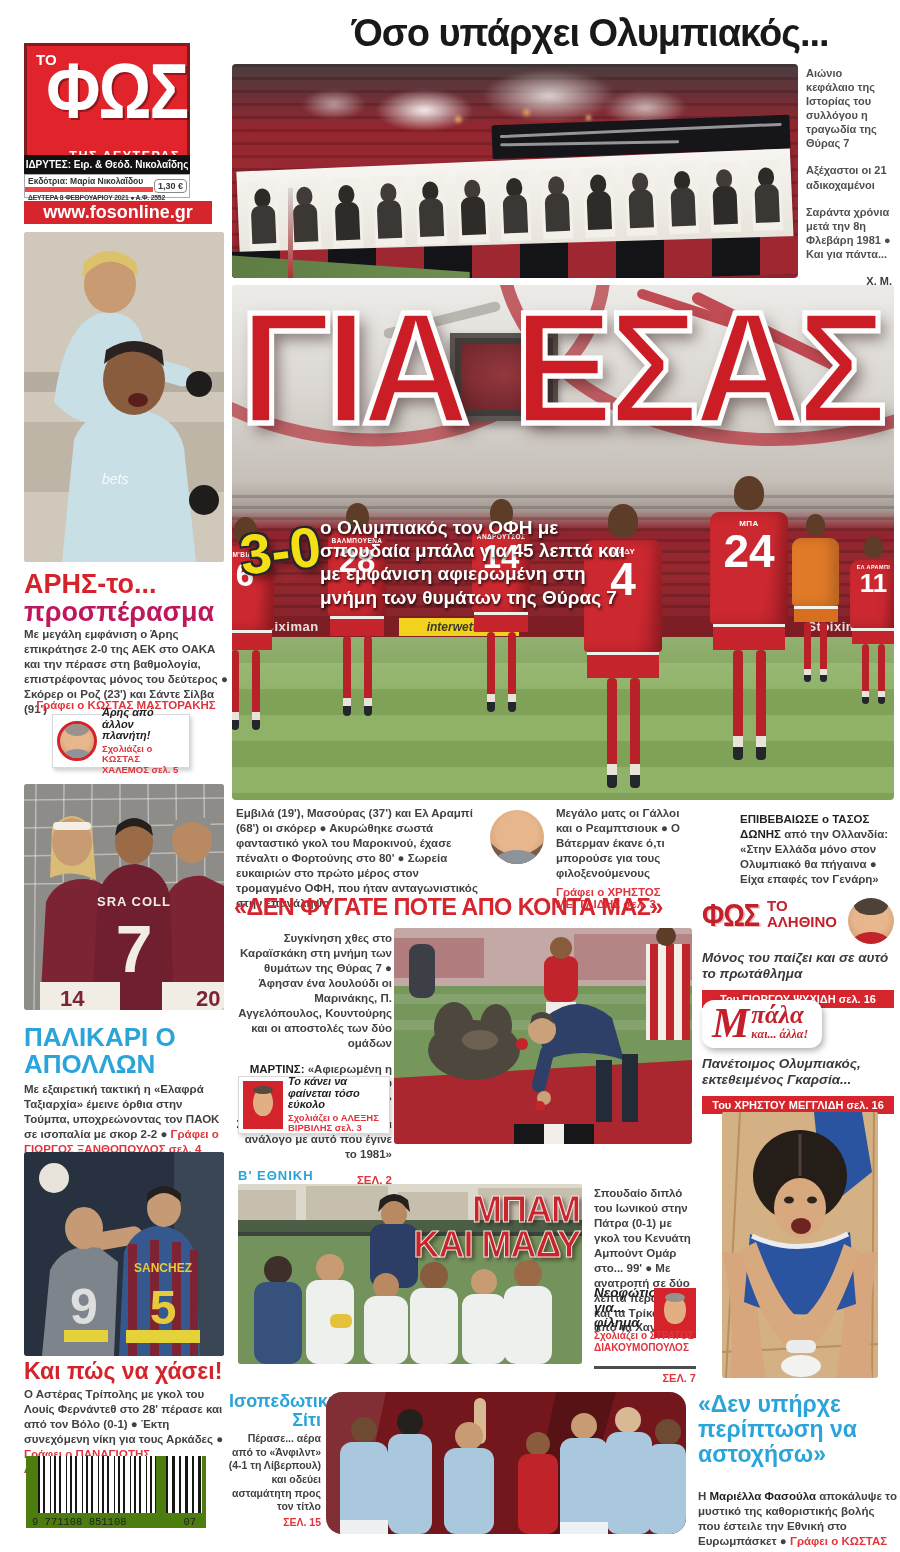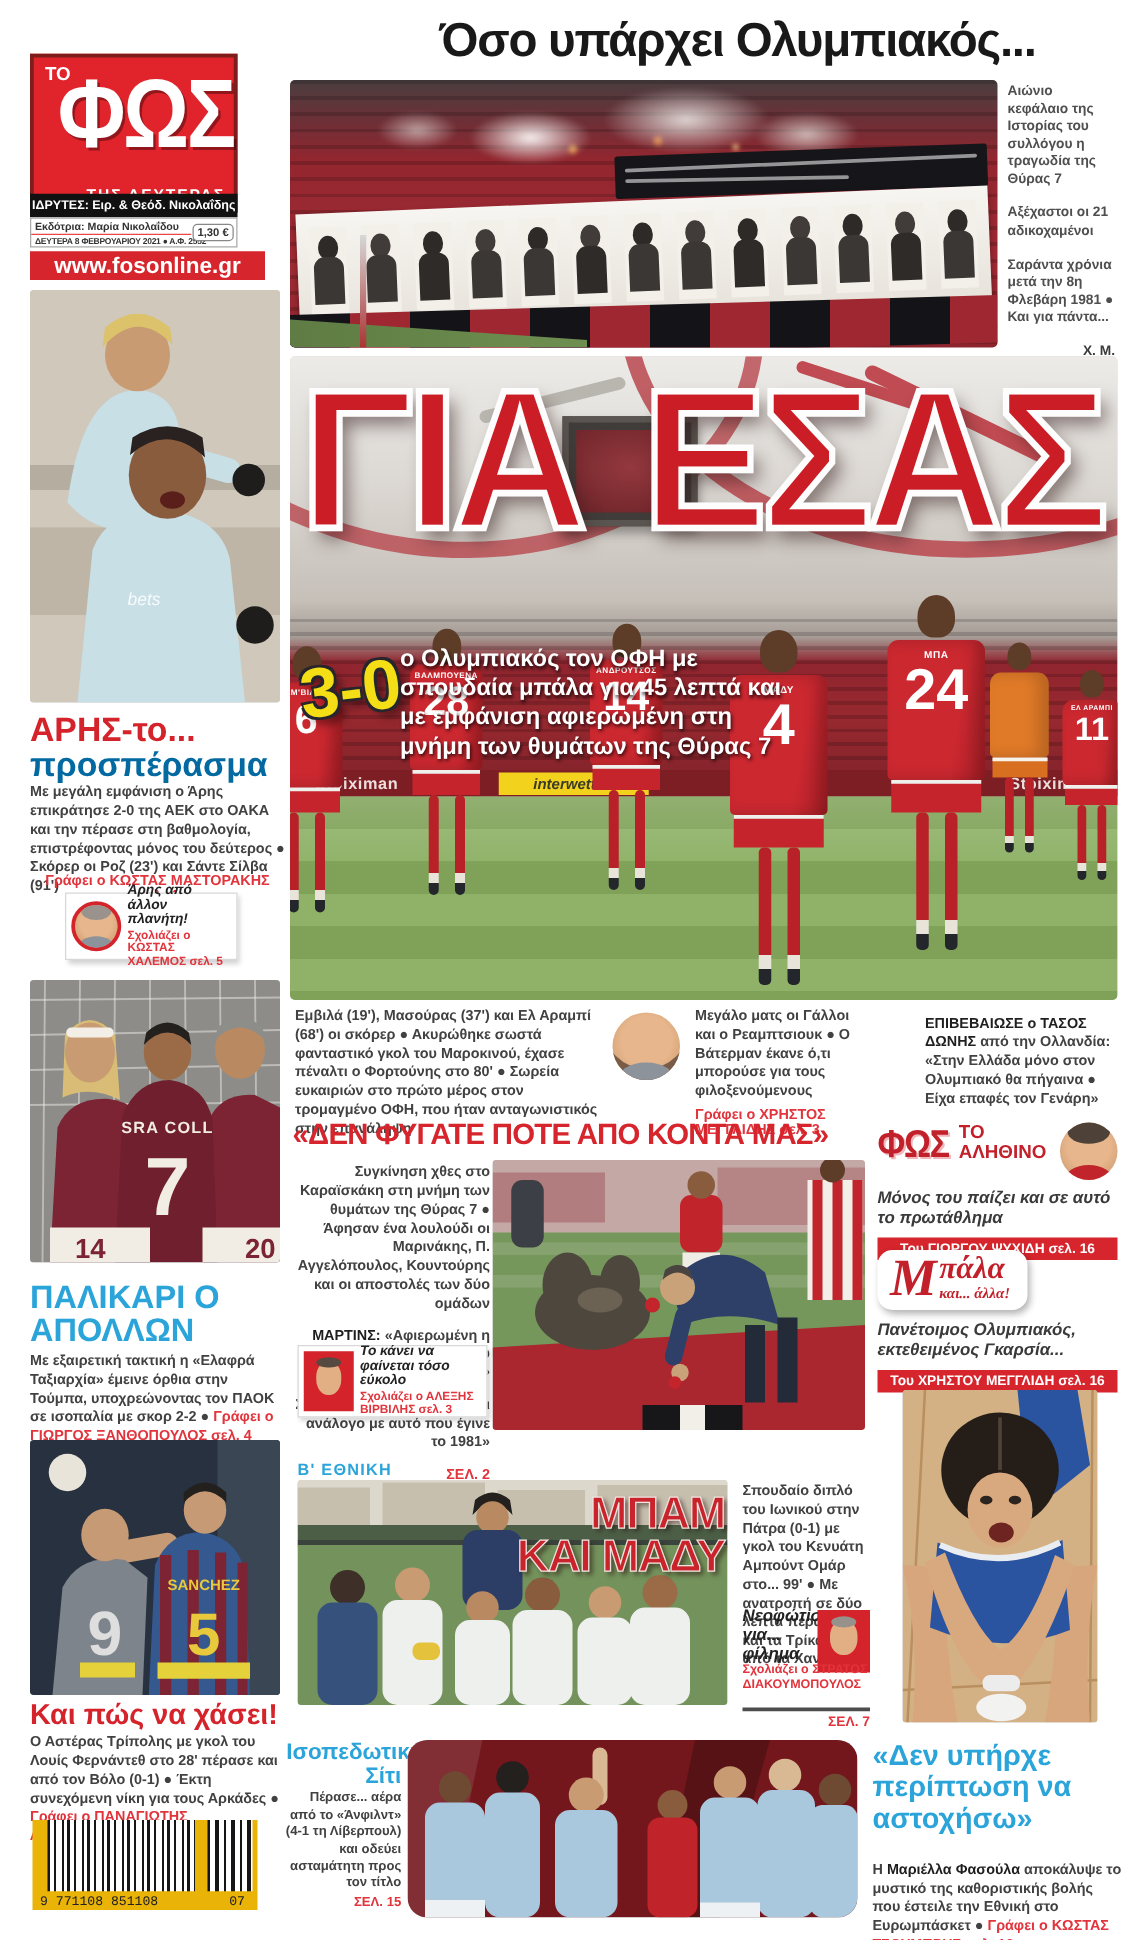--- a/index.html
+++ b/index.html
@@ -10,21 +10,21 @@
   .photo{position:absolute;overflow:hidden;border-radius:3px;background:#ccc}
   .blue{color:#2aa4d9}
 
   
   .logo-box{position:absolute;left:24px;top:43px;width:166px;height:127px;background:#e1242c;border:3px solid #7f1d1d;display:flex;flex-direction:column;align-items:flex-end}
   .logo-to{position:absolute;left:9px;top:5px;color:#fff;font-weight:bold;font-size:15px}
   .logo-fos{color:#fff;font-weight:bold;font-size:66px;line-height:.96;margin-top:8px;letter-spacing:-2px;transform:scaleY(1.18);transform-origin:top;text-shadow:2px 2px 0 rgba(0,0,0,.35)}
   .logo-sub{position:absolute;right:7px;bottom:4px;color:#fff;font-weight:bold;font-size:12.5px;letter-spacing:1.5px}
   .founders{position:absolute;left:24px;top:155px;width:166px;height:19px;background:#111;color:#fff;font-size:10px;font-weight:bold;text-align:center;line-height:19px}
   .pubinfo{position:absolute;left:24px;top:174px;width:166px;height:24px;background:#fff;border:1px solid #aaa}
-  .pubrow1{font-size:8.5px;font-weight:bold;color:#333;border-bottom:1px solid #ef4444;padding:1px 3px;width:128px}
+  .pubrow1{font-size:8.5px;font-weight:bold;color:#333;border-bottom:5px solid #ef4444;padding:1px 3px;width:128px}
   .pubrow2{font-size:6.8px;font-weight:bold;color:#333;padding:2px 3px;letter-spacing:-.2px;width:130px;white-space:nowrap}
   .price{position:absolute;right:2px;top:4px;border:1px solid #888;border-radius:4px;font-size:9px;font-weight:bold;color:#333;padding:1px 3px;background:#fff}
   .webbar{position:absolute;left:24px;top:201px;width:188px;height:23px;background:#d6252c;color:#fff;font-weight:bold;font-size:18px;text-align:center;line-height:23px;text-decoration:none;display:block}
 
   .tophead{position:absolute;left:296px;top:12px;width:588px;text-align:center;font-size:38px;font-weight:bold;color:#191919;letter-spacing:-1px}
 
   
   .tribute{position:absolute;left:232px;top:64px;width:566px;height:214px;border-radius:4px;overflow:hidden;background:
     linear-gradient(180deg,#4a3e40 0,#6e2f36 34px,#93262f 64px,#a02b34 150px,#8d242d 214px)}
   .tr-rows{position:absolute;inset:0;background:repeating-linear-gradient(180deg,rgba(0,0,0,.20) 0 3px,transparent 3px 13px);opacity:.8}
@@ -134,38 +134,38 @@
   .av-meglidis{position:absolute;left:490px;top:810px;width:54px;height:54px}
   .sqface{background:#d5232b;position:relative;overflow:hidden}
   .sqface::before{content:"";position:absolute;top:16%;left:24%;right:24%;bottom:28%;border-radius:46%;background:#e2af85}
   .sqface::after{content:"";position:absolute;top:10%;left:26%;right:26%;height:18%;border-radius:50%;background:#564a40}
   .sqface.grey::after{background:#97918b}
 
   
   .aris-photo{left:24px;top:232px;width:200px;height:330px}
   .aris-h{position:absolute;left:24px;top:570px;width:204px;font-size:27px;line-height:1.04;font-weight:bold}
   .aris-h .l1{color:#d5232b;display:block}
-  .aris-h .l2{color:#0369a1;display:block}
+  .aris-h .l2{color:#be185d;display:block}
   .aris-body{left:24px;top:627px;width:204px;position:absolute}
   .aris-byline{position:absolute;left:24px;top:699px;width:204px;text-align:center;font-size:11.5px}
   .inset{position:absolute;background:#fff;border:1px solid #d8d8d8;box-shadow:2px 3px 4px rgba(0,0,0,.18);display:flex;align-items:center;gap:5px;padding:4px}
   .aris-inset{left:52px;top:714px;width:138px;height:54px}
   .inset-title{font-size:11px;font-style:italic;font-weight:bold;color:#222;line-height:1.05}
   .inset-byline{font-size:9.5px;color:#e1343c;font-weight:bold;line-height:1.1;margin-top:2px}
   .aris-face{width:40px;height:40px;flex:0 0 auto}
 
   .apollon-photo{left:24px;top:784px;width:200px;height:226px}
   .apollon-h{position:absolute;left:24px;top:1024px;width:204px;font-size:26px;line-height:1.03;font-weight:bold}
   .apollon-body{position:absolute;left:24px;top:1082px;width:206px}
 
   .volos-photo{left:24px;top:1152px;width:200px;height:204px}
   .asteras-h{position:absolute;left:24px;top:1358px;width:206px;font-size:23px;color:#d5232b;font-weight:bold}
   .asteras-body{position:absolute;left:24px;top:1387px;width:206px}
 
-  .barcode{position:absolute;left:26px;top:1456px;width:180px;height:72px;background:#eab308}
+  .barcode{position:absolute;left:26px;top:1456px;width:180px;height:72px;background:#4d7c0f}
   .bars{position:absolute;top:0;bottom:15px}
   .bars.main{left:12px;width:118px;background:repeating-linear-gradient(90deg,#161616 0 2px,#fff 2px 5px,#161616 5px 7px,#fff 7px 12px,#161616 12px 13px,#fff 13px 16px)}
   .bars.addon{right:4px;width:36px;background:repeating-linear-gradient(90deg,#161616 0 2px,#fff 2px 6px,#161616 6px 9px,#fff 9px 13px)}
   .bc-digits{position:absolute;bottom:0;left:0;right:0;display:flex;justify-content:space-between;font-family:"Liberation Mono",monospace;font-size:10.5px;color:#222;padding:0 10px 0 6px}
 
   
   .mem-h{position:absolute;left:234px;top:894px;width:460px;font-size:23.5px;color:#d6252c;font-weight:bold;letter-spacing:-.6px;white-space:nowrap}
   .mem-col{position:absolute;left:234px;top:931px;width:158px;text-align:right}
   .mem-col p{margin-bottom:11px}
   .mem-col strong{color:#1e1e1e}

